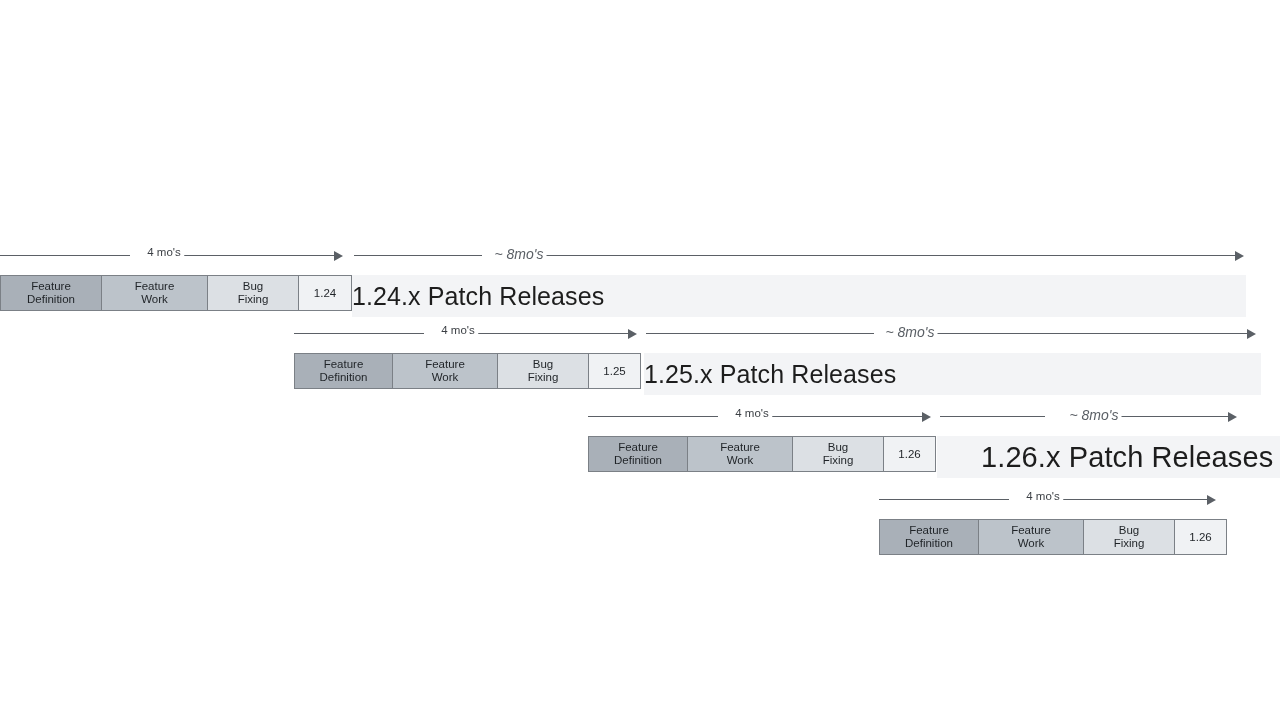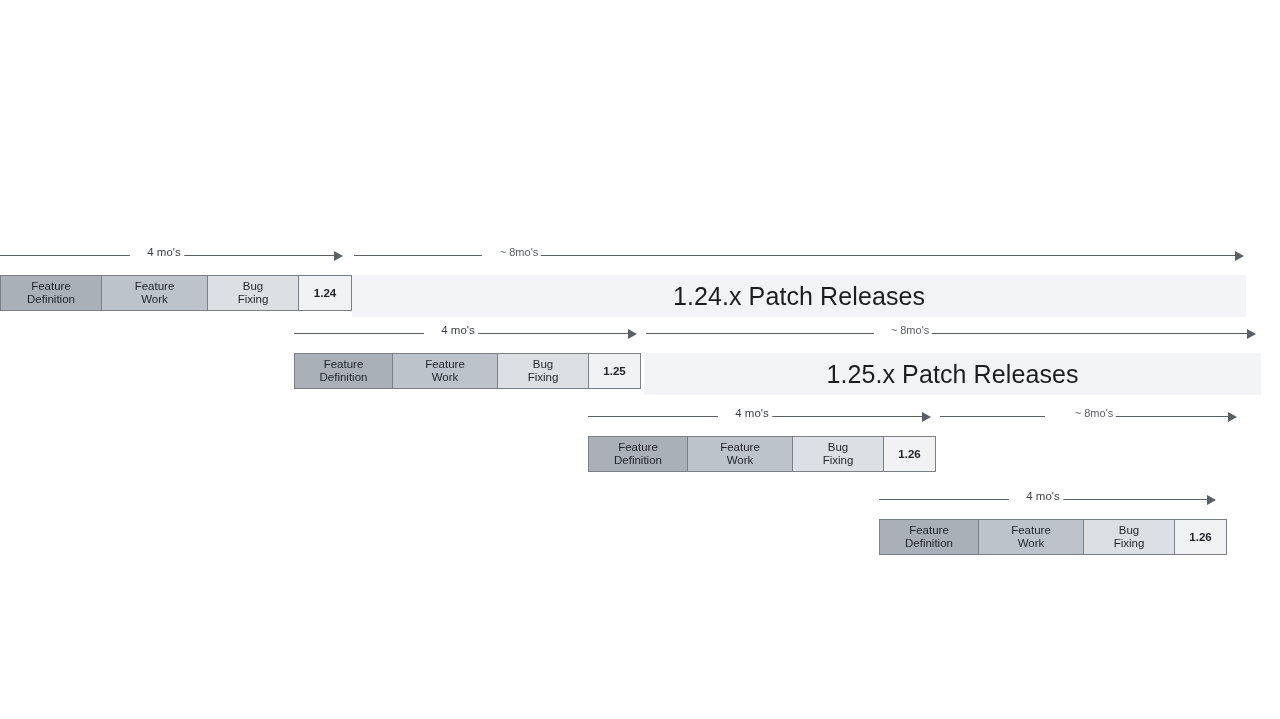--- a/index.html
+++ b/index.html
@@ -29,21 +29,20 @@
     position: absolute;
     height: 92px;
   }
 
   
   .patch-bar {
     position: absolute;
     background: #f3f4f6;
     display: flex;
     align-items: center;
-    justify-content: center;
   }
   .patch-bar-label {
     font-size: 25px;
     font-weight: 400;
     color: #1d1d1d;
     letter-spacing: 0.1px;
     white-space: nowrap;
   }
   .patch-bar.big .patch-bar-label {
     font-size: 29px;
@@ -68,21 +67,21 @@
     color: #1f2327;
     text-align: center;
     white-space: nowrap;
   }
   .phase-box + .phase-box {
     border-left: none;
   }
   .phase-def     { background: #a9b0b8; }
   .phase-work    { background: #bcc3ca; }
   .phase-bug     { background: #dce0e4; }
-  .phase-version { background: #f0f2f4; font-size: 11.5px; font-weight: bold; }
+  .phase-version { background: #f0f2f4; font-size: 11.5px; }
 
   
   .measure {
     position: absolute;
     height: 22px;
   }
   .measure .seg {
     position: absolute;
     top: 10px;
     height: 1px;
@@ -102,22 +101,23 @@
     top: 1px;
     font-size: 11.5px;
     color: #3b3f44;
     white-space: nowrap;
     transform: translateX(-50%);
     background: #ffffff;
     padding: 0 3px;
     margin-left: 11px;
   }
   .measure .mlabel.small {
-    font-size: 11px;
+    font-size: 14px;
     color: #5a5f65;
+    font-style: italic;
   }
 </style>
 </head>
 <body>
 
 <div class="canvas">
 
   <div class="release-row" style="left:0px; top:245px; width:1280px;">
 
     <div class="patch-bar" style="left:352px; top:30px; width:894px; height:42px;">
@@ -191,20 +191,23 @@
         <span>Fixing</span>
       </div>
       <div class="phase-box phase-version" style="width:52px;">
         <span>1.25</span>
       </div>
     </div>
   </div>
 
   <div class="release-row" style="left:0px; top:406px; width:1280px;">
 
+    <div class="patch-bar big" style="left:937px; top:30px; width:343px; height:42px; justify-content:flex-start;">
+      <span class="patch-bar-label" style="margin-left:44px;">1.26.x Patch Releases</span>
+    </div>
 
     <div class="measure" style="left:588px; top:0px; width:345px;">
       <div class="seg" style="left:0px; width:130px;"></div>
       <div class="seg" style="left:178px; width:158px;"></div>
       <div class="arrowhead" style="left:334px;"></div>
       <span class="mlabel" style="left:153px;">4 mo's</span>
     </div>
 
     <div class="measure" style="left:940px; top:0px; width:300px;">
       <div class="seg" style="left:0px; width:105px;"></div>

